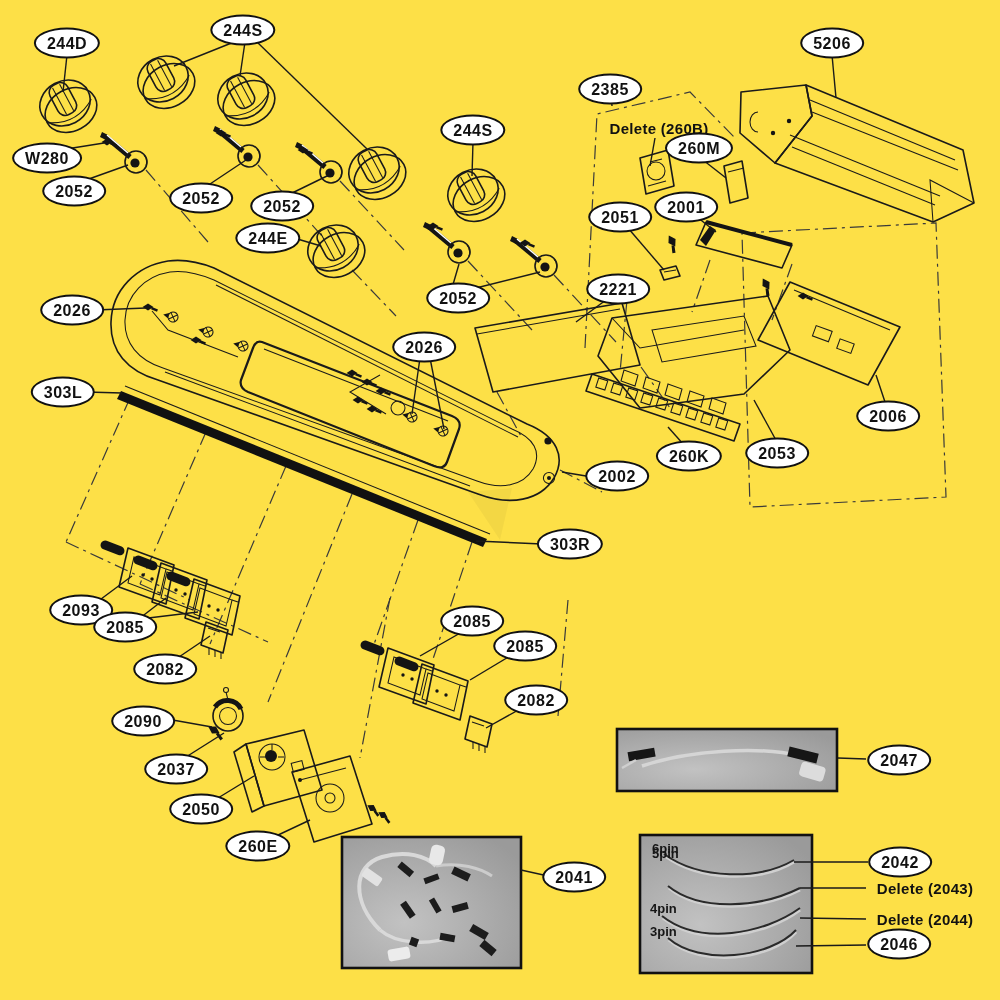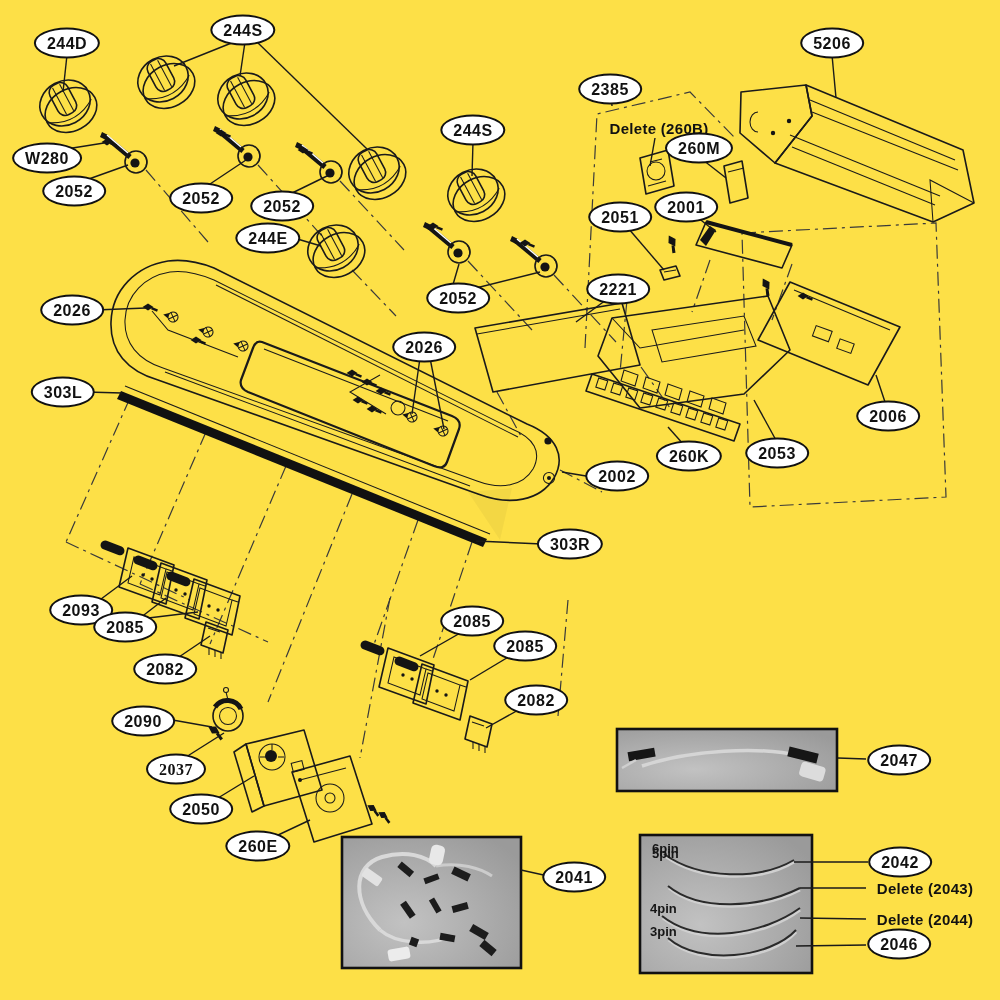--- a/index.html
+++ b/index.html
@@ -406,21 +406,21 @@
       <div class="callout-oval" style="left: 424px; top: 347px;">2026</div>
       <div class="callout-oval" style="left: 617px; top: 476px;">2002</div>
       <div class="callout-oval" style="left: 570px; top: 544px;">303R</div>
       <div class="callout-oval" style="left: 689px; top: 456px;">260K</div>
       <div class="callout-oval" style="left: 777px; top: 453px;">2053</div>
       <div class="callout-oval" style="left: 888px; top: 416px;">2006</div>
       <div class="callout-oval" style="left: 81px; top: 610px;">2093</div>
       <div class="callout-oval" style="left: 125px; top: 627px;">2085</div>
       <div class="callout-oval" style="left: 165px; top: 669px;">2082</div>
       <div class="callout-oval" style="left: 143px; top: 721px;">2090</div>
-      <div class="callout-oval" style="left: 176px; top: 769px; font-family: Liberation Serif, serif;">2037</div>
+      <div class="callout-oval" style="left: 176px; top: 769px;">2037</div>
       <div class="callout-oval" style="left: 201px; top: 809px;">2050</div>
       <div class="callout-oval" style="left: 258px; top: 846px;">260E</div>
       <div class="callout-oval" style="left: 472px; top: 621px;">2085</div>
       <div class="callout-oval" style="left: 525px; top: 646px;">2085</div>
       <div class="callout-oval" style="left: 536px; top: 700px;">2082</div>
       <div class="callout-oval" style="left: 574px; top: 877px;">2041</div>
       <div class="callout-oval" style="left: 899px; top: 760px;">2047</div>
       <div class="callout-oval" style="left: 900px; top: 862px;">2042</div>
       <div class="callout-text" style="left: 925px; top: 888px;">Delete (2043)</div>
       <div class="callout-text" style="left: 925px; top: 919px;">Delete (2044)</div>

